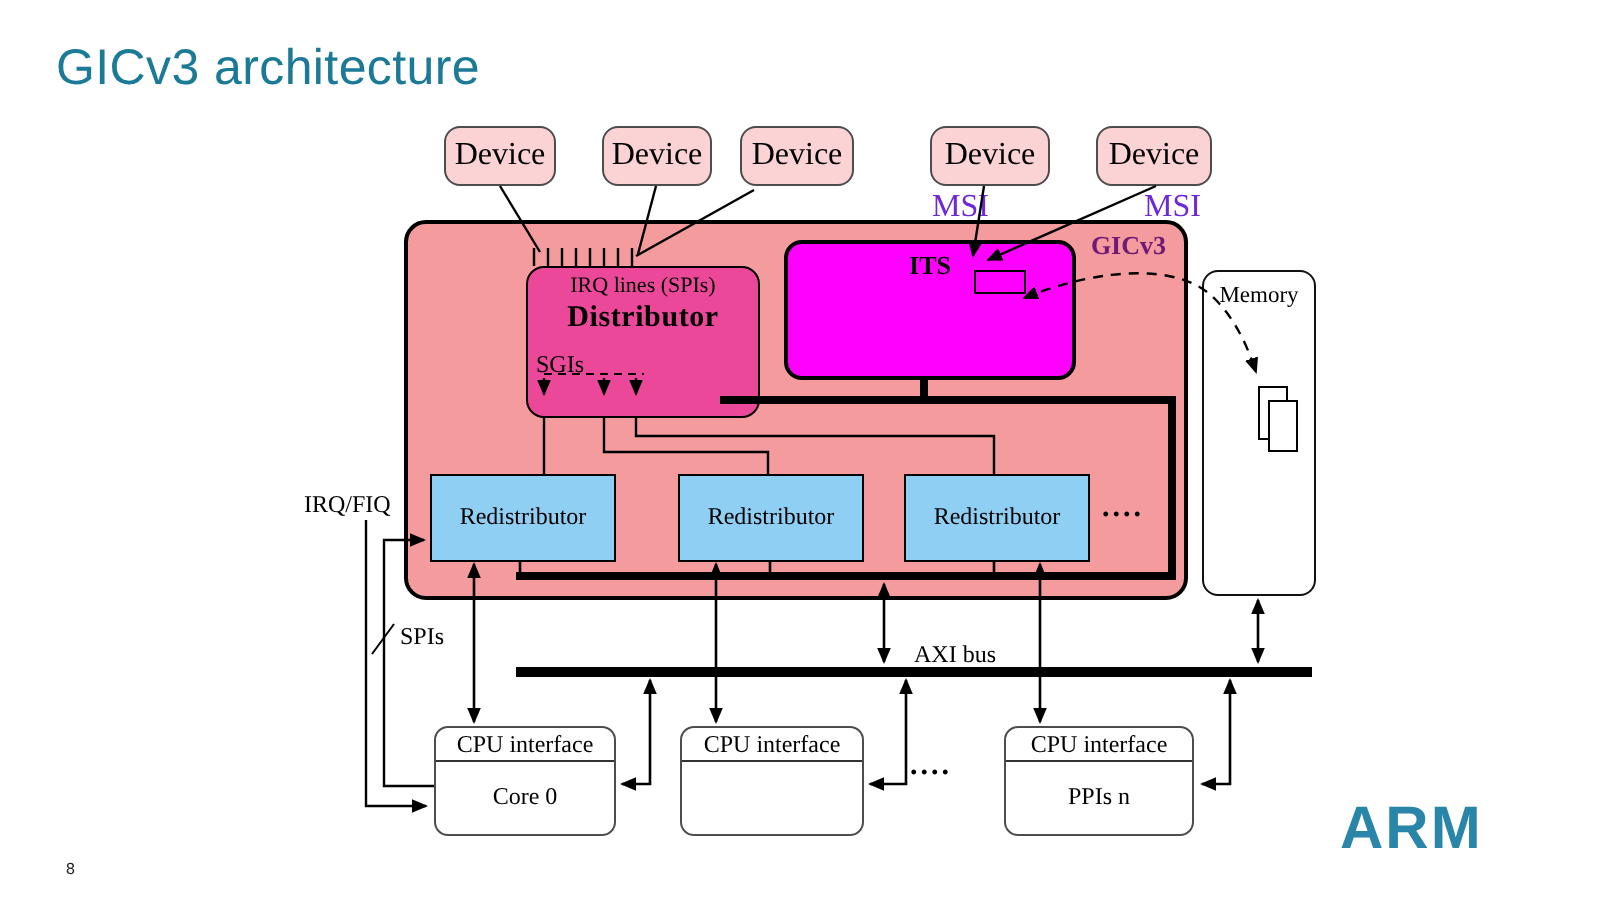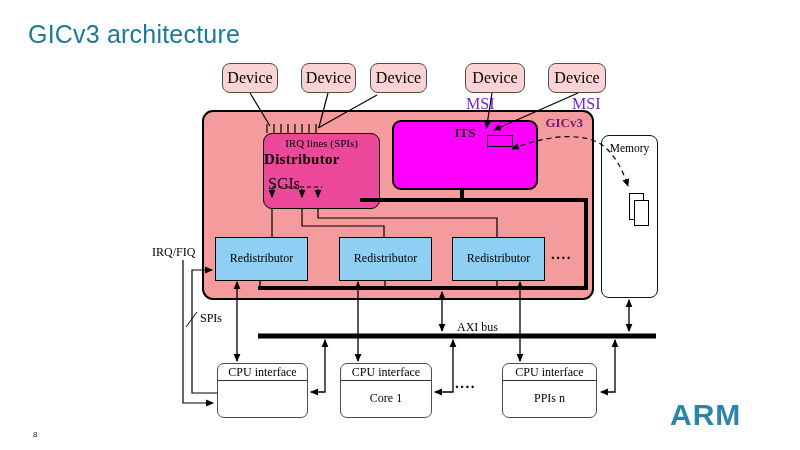--- a/index.html
+++ b/index.html
@@ -34,23 +34,23 @@
   #device-5 { left:548px; top:63px; width:58px; }
 
   .msi { font-size:16px; color:#6d28d9; }
   #msi-1 { left:466px; top:95px; }
   #msi-2 { left:572px; top:95px; }
 
   
   #distributor { left:243px; top:133px; width:117px; height:76px;
                  background:#ec4899; border:1.5px solid #000; border-radius:9px;margin-left:20px; }
   #irq-lines-label { text-align:center; margin-top:3px; font-size:11px; }
-  #distributor-title { margin-top:2px; font-weight:bold;
+  #distributor-title { text-align:center; margin-top:2px; font-weight:bold;
                        font-size:15px; letter-spacing:0.3px; }
-  #sgis-label { position:absolute; left:4px; top:41px; font-size:16px; }
+  #sgis-label { position:absolute; left:4px; top:41px; font-size:12px; }
 
   
   #its-box { left:392px; top:120px; width:146px; height:70px;
              background:#ff00ff; border:2px solid #000; border-radius:9px; }
   #its-label { text-align:center; margin-top:3px; font-weight:bold; font-size:13px; }
   #its-table-rect { position:absolute; left:93px; top:13px; width:26px; height:12px;
                     border:1.2px solid #000; }
 
   
   #memory-box { left:601px; top:135px; width:57px; height:163px; background:#fff;
@@ -124,24 +124,24 @@
   <div class="abs mem-rect" id="mem-rect-1"></div>
   <div class="abs mem-rect" id="mem-rect-2"></div>
 
   <div class="abs redistributor" id="redis-1">Redistributor</div>
   <div class="abs redistributor" id="redis-2">Redistributor</div>
   <div class="abs redistributor" id="redis-3">Redistributor</div>
   <div class="abs dots" id="redis-dots">....</div>
 
   <div class="abs cpu-box" id="cpu-1">
     <div class="cpu-if">CPU interface</div>
+    <div class="cpu-core">Core 0</div>
   </div>
   <div class="abs cpu-box" id="cpu-2">
     <div class="cpu-if">CPU interface</div>
-    <div class="cpu-core">Core 1</div>
   </div>
   <div class="abs cpu-box" id="cpu-3">
     <div class="cpu-if">CPU interface</div>
     <div class="cpu-core">PPIs n</div>
   </div>
   <div class="abs dots" id="cpu-dots">....</div>
 
   <div class="abs lbl" id="irqfiq-label">IRQ/FIQ</div>
   <div class="abs lbl" id="ppis-label">SPIs</div>
   <div class="abs lbl" id="axi-label">AXI bus</div>

